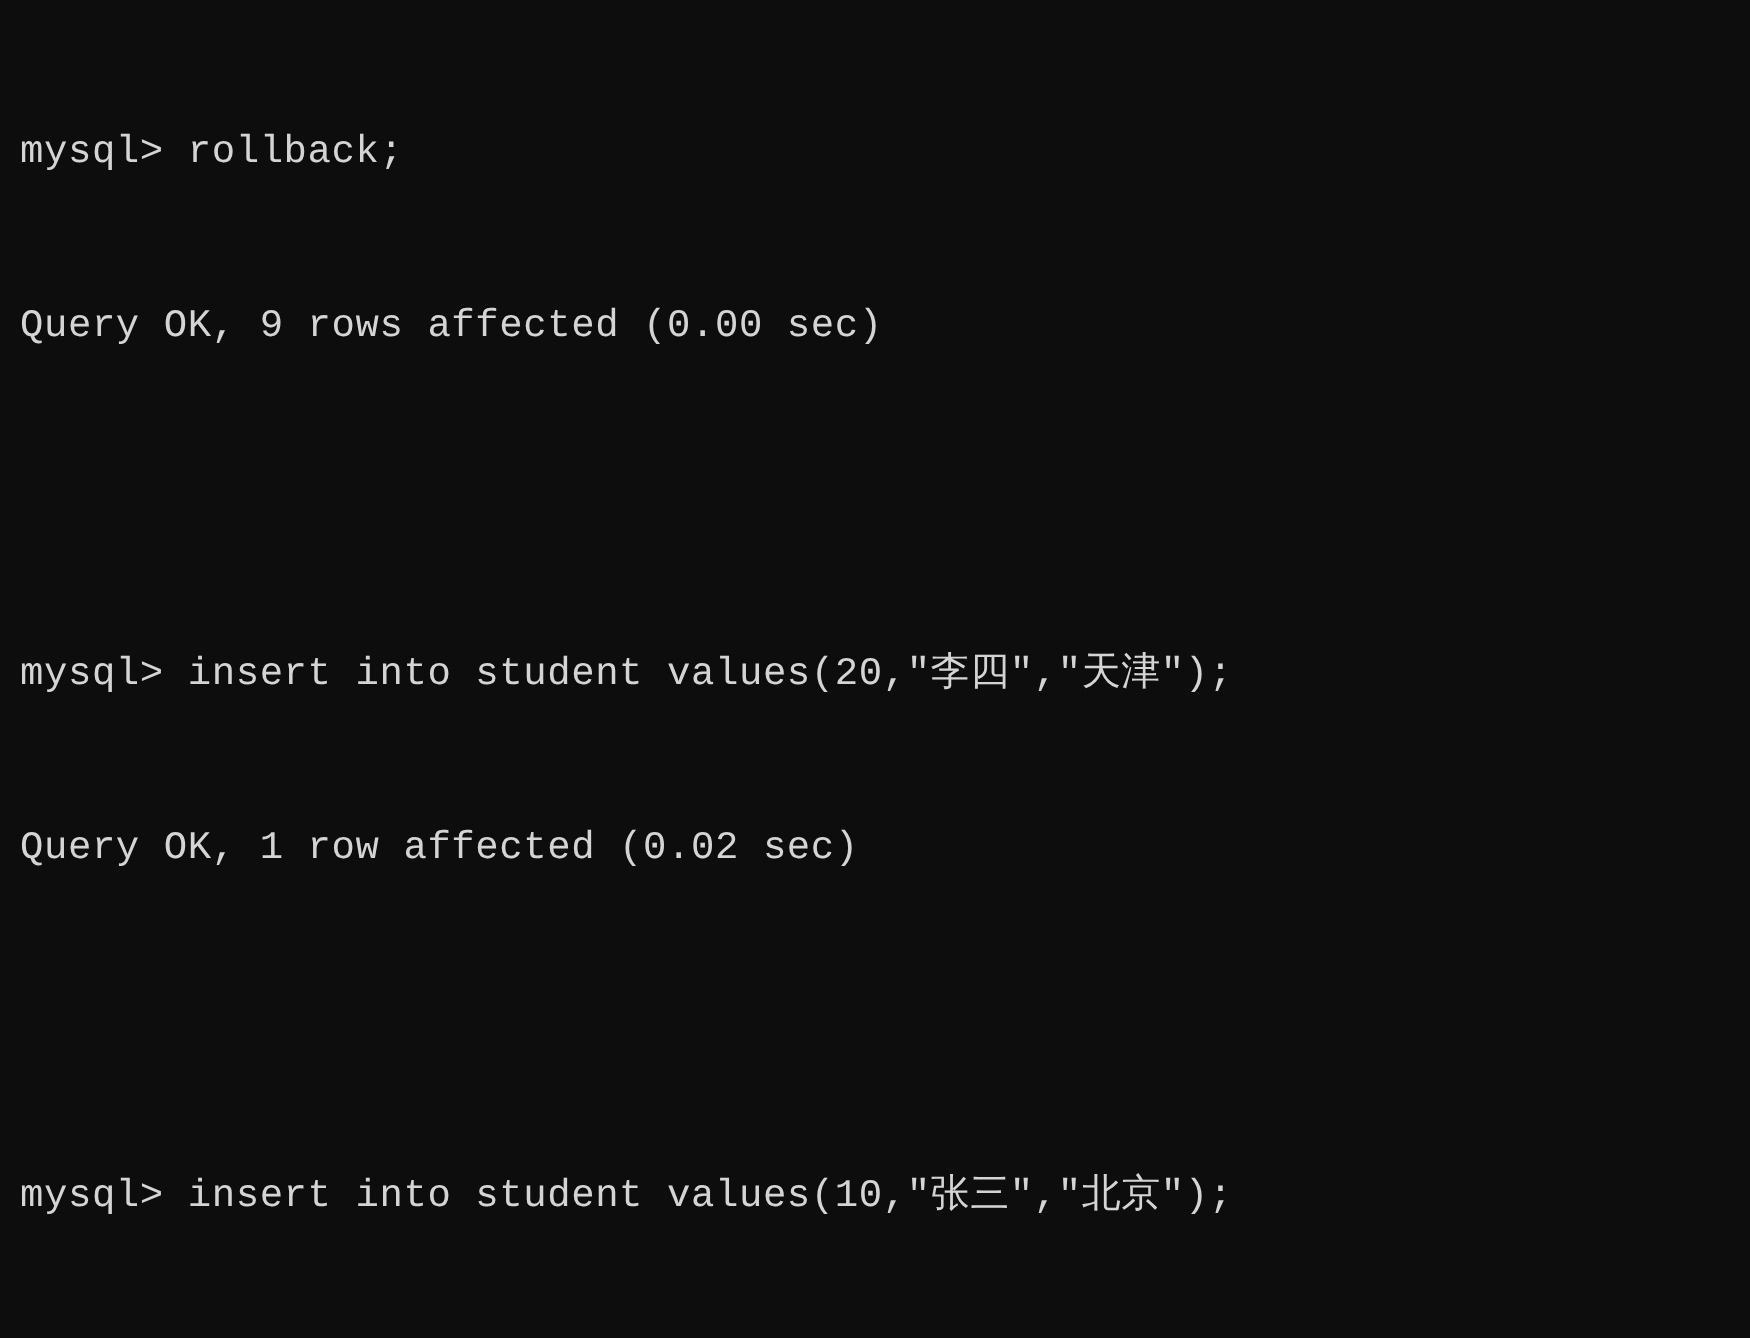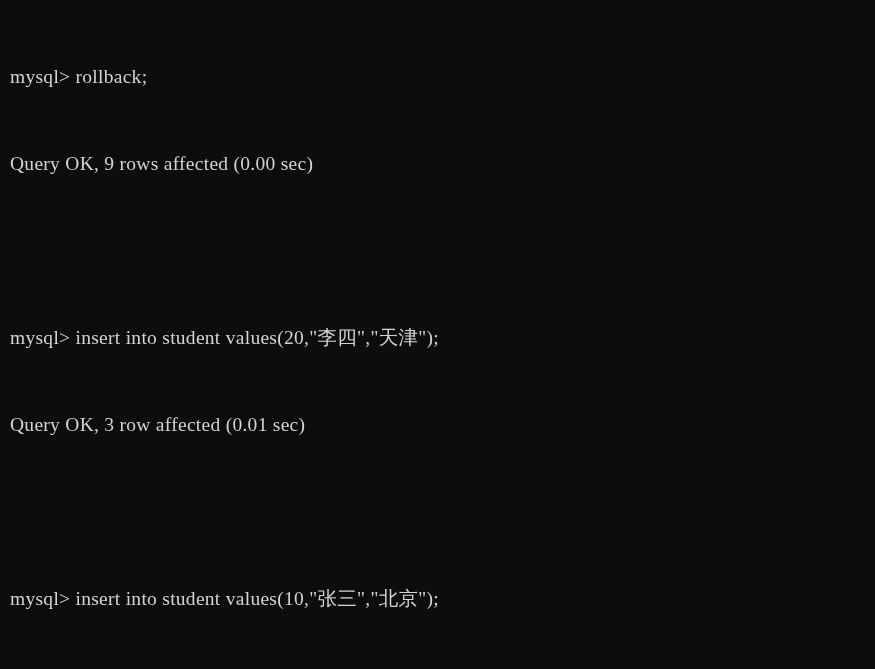--- a/index.html
+++ b/index.html
@@ -17,35 +17,35 @@
     line-height: 29px;
     padding: 4px 0 0 10px;
     box-sizing: border-box;
     overflow: hidden;
     white-space: pre;
     letter-spacing: 0.28px;
   }
   .line {
     height: 29px;
     white-space: pre;
-    font-family: Liberation Serif, serif;
+    font-family: Liberation Mono, monospace;
   }
   .line.blank {
     height: 29px;
   }
 </style>
 </head>
 <body>
 
 <div id="terminal">
   <div class="line">mysql&gt; rollback;</div>
   <div class="line">Query OK, 9 rows affected (0.00 sec)</div>
   <div class="line blank"></div>
   <div class="line">mysql&gt; insert into student values(20,"李四","天津");</div>
-  <div class="line">Query OK, 3 row affected (0.01 sec)</div>
+  <div class="line">Query OK, 1 row affected (0.02 sec)</div>
   <div class="line blank"></div>
   <div class="line">mysql&gt; insert into student values(10,"张三","北京");</div>
   
   
   
   
   
   
   
   

